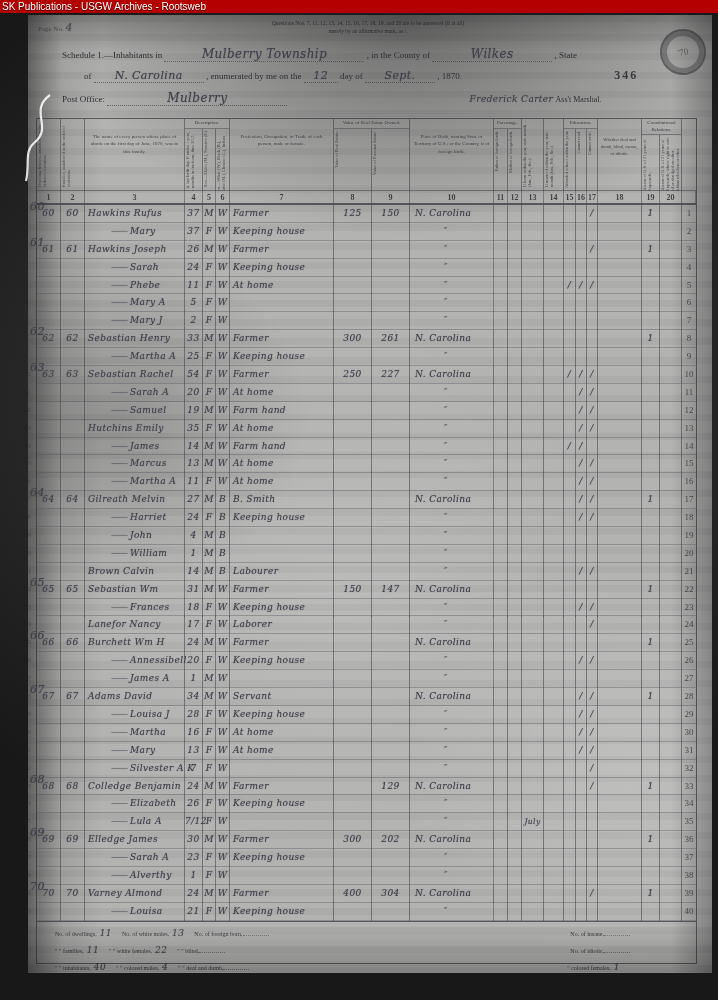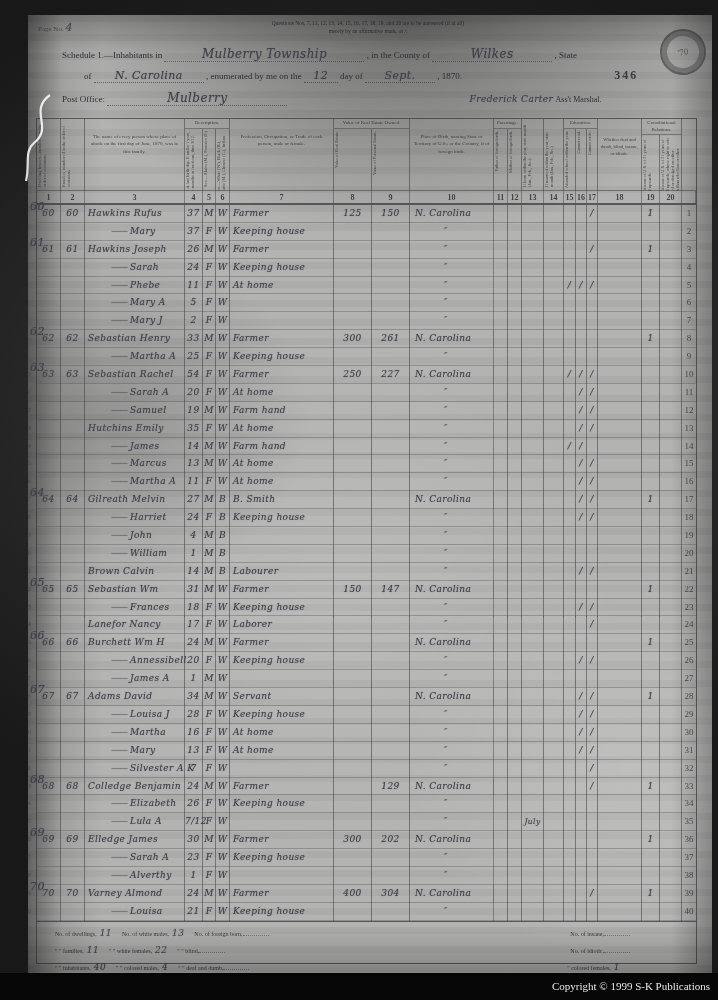--- a/index.html
+++ b/index.html
@@ -86,20 +86,23 @@
   .fline{display:flex;align-items:baseline;font-size:6px;color:var(--print);opacity:.9;line-height:1.9;}
   .fline .hw{font-size:9px;margin:0 10px 0 3px;font-style:italic;}
   .fline .fr{margin-left:auto;margin-right:60px;}
   .fsp{display:inline-block;width:26px;border-bottom:1px dotted rgba(50,50,55,.5);}
 </style>
 </head>
 <body>
 
 <div id="stage">
 
+  <div id="topbar">
+    <span>SK Publications - USGW Archives - Rootsweb</span>
+  </div>
 
   <div id="paper">
 
     <svg class="gutter-squiggle" width="40" height="90" viewBox="0 0 40 90">
       <path d="M30,2 C8,18 34,34 14,50 C4,58 10,72 6,88" fill="none" stroke="rgba(255,255,255,.85)" stroke-width="2.2"></path>
     </svg>
 
     <div id="pageno">
       <span>Page No.</span>
       <span class="hw">4</span>
@@ -1242,17 +1245,14 @@
             <span><span>″  ″  inhabitants,</span><span class="hw">40</span></span>
             <span><span>″  ″  colored males,</span><span class="hw">4</span></span>
             <span><span>″  ″  deaf and dumb,</span><span class="fsp"></span></span>
             <span class="fr"><span>″ colored females,</span><span class="hw">1</span></span>
           </div>
         </div>
     </div>
 
   </div>
 
-  <div id="botbar">
-    <span>Copyright © 1999 S-K Publications</span>
-  </div>
 
 </div>
 
 </body></html>

